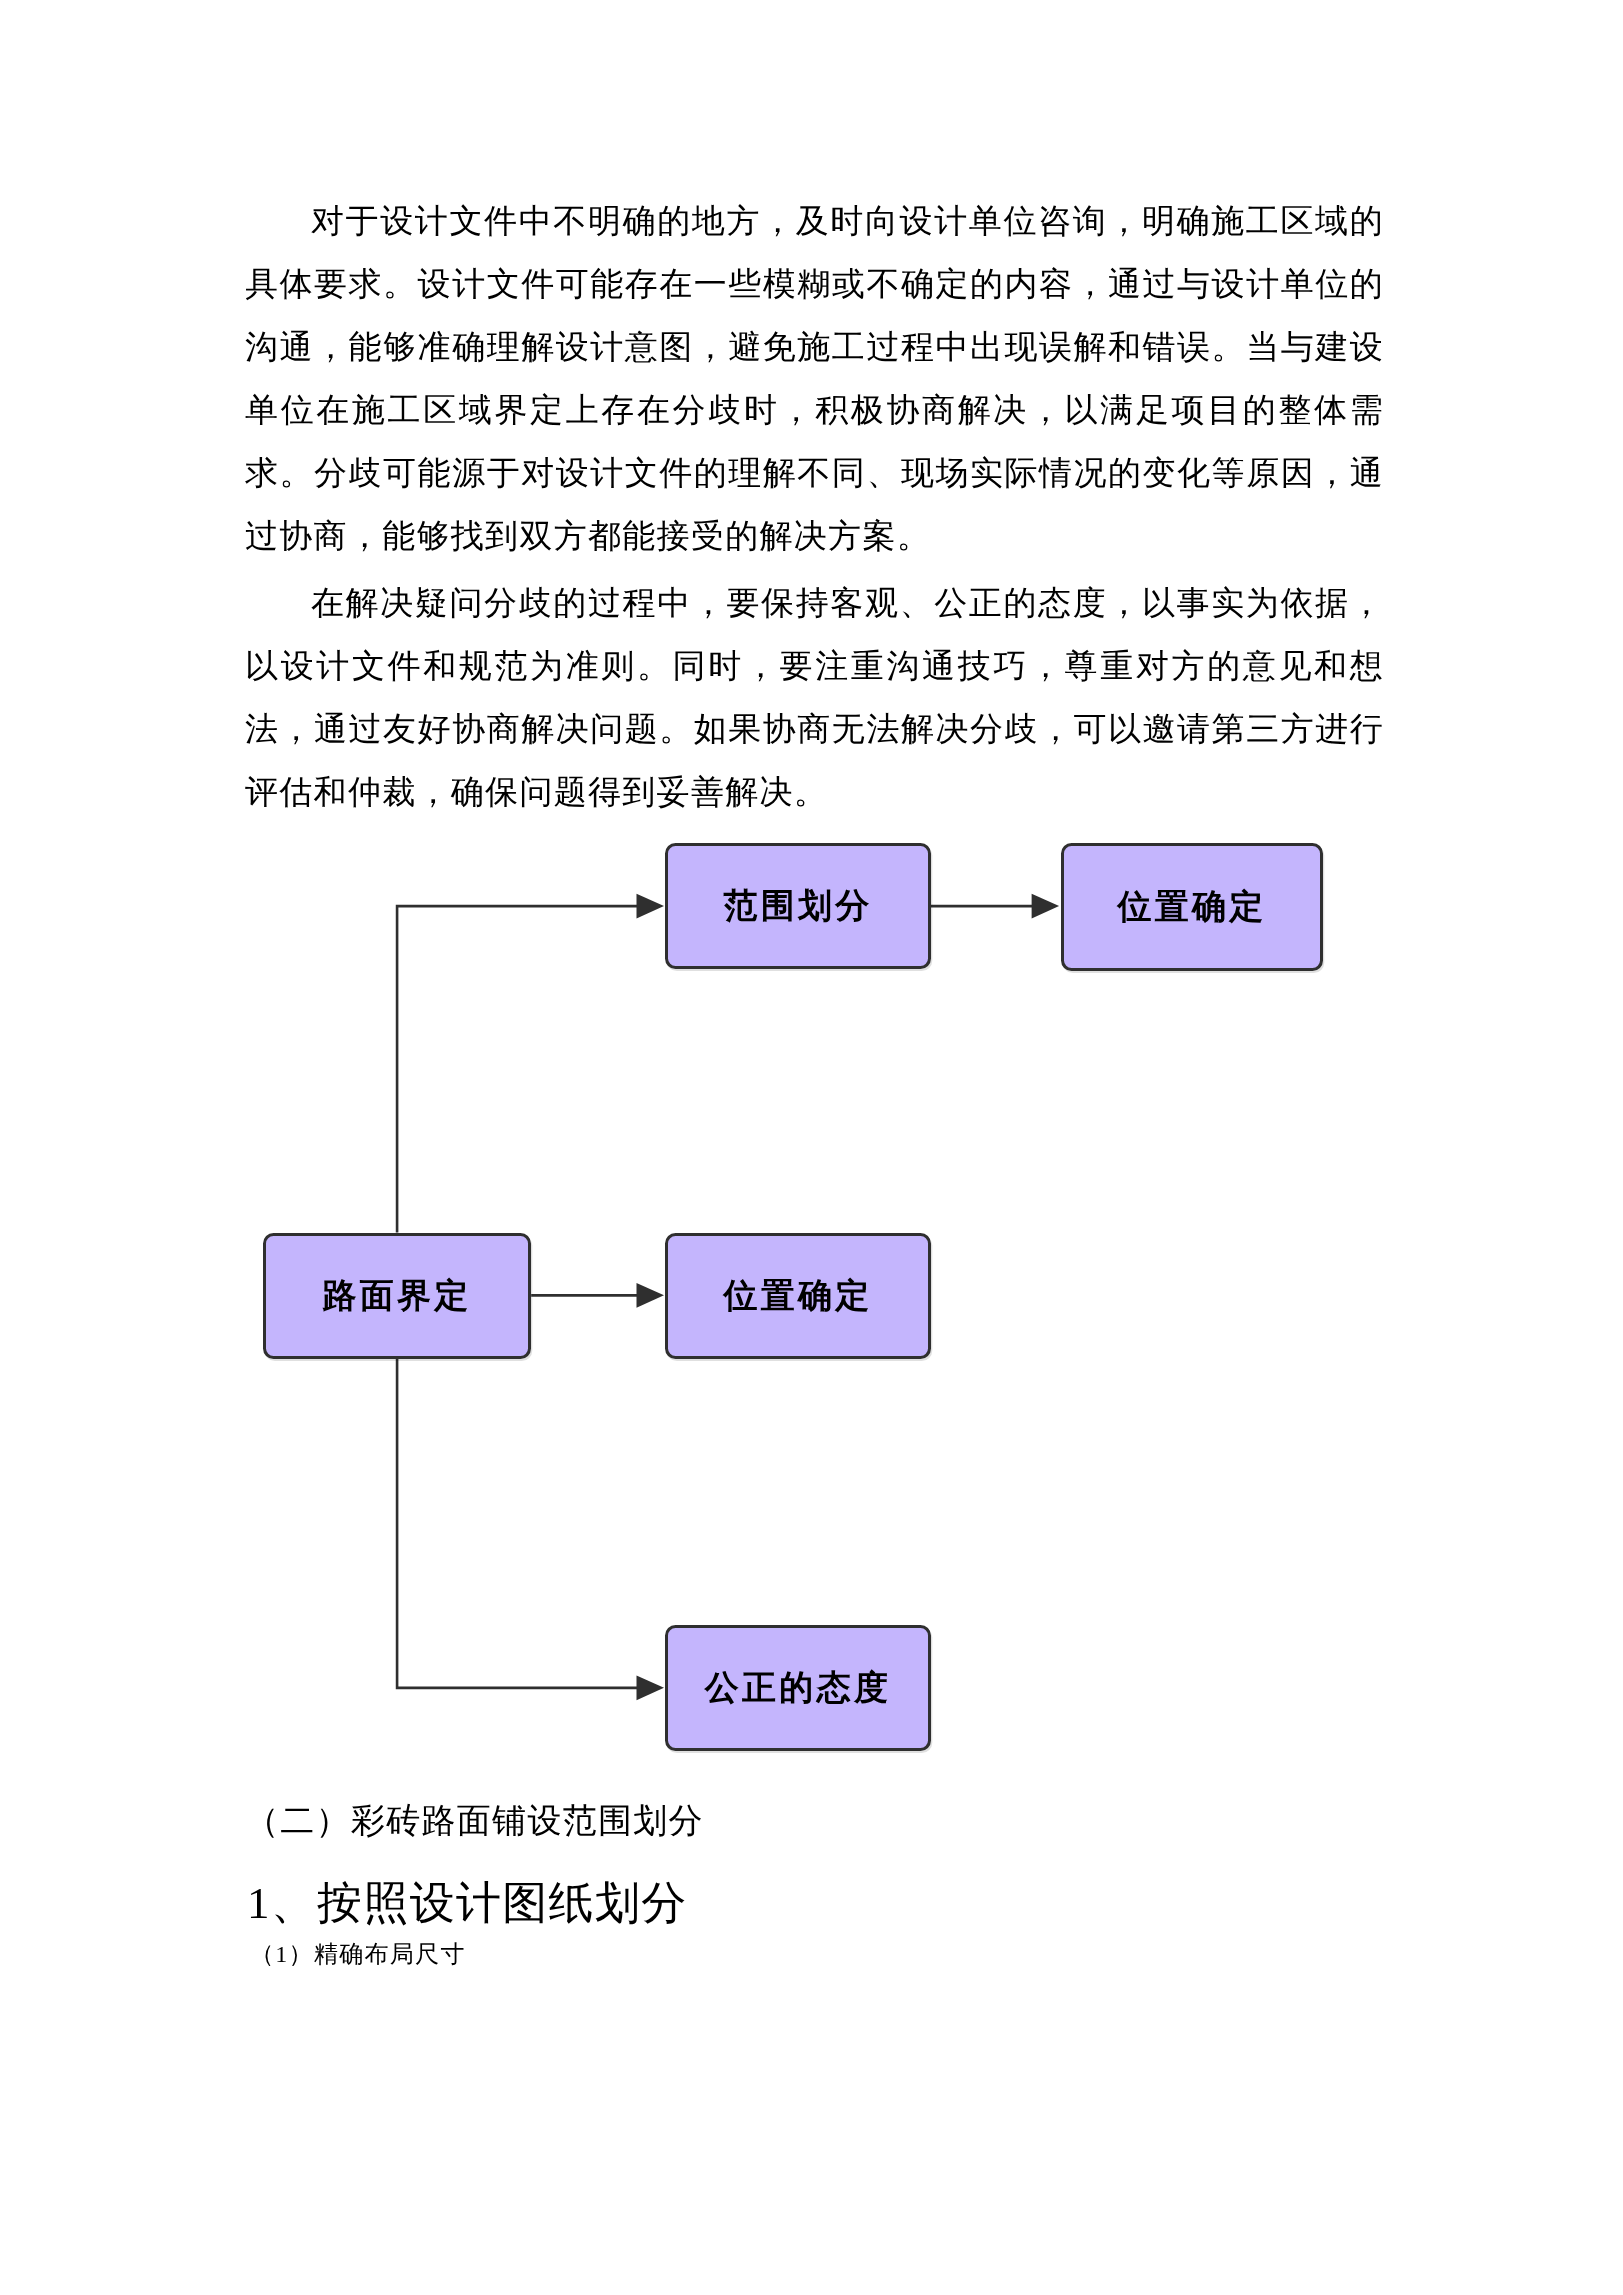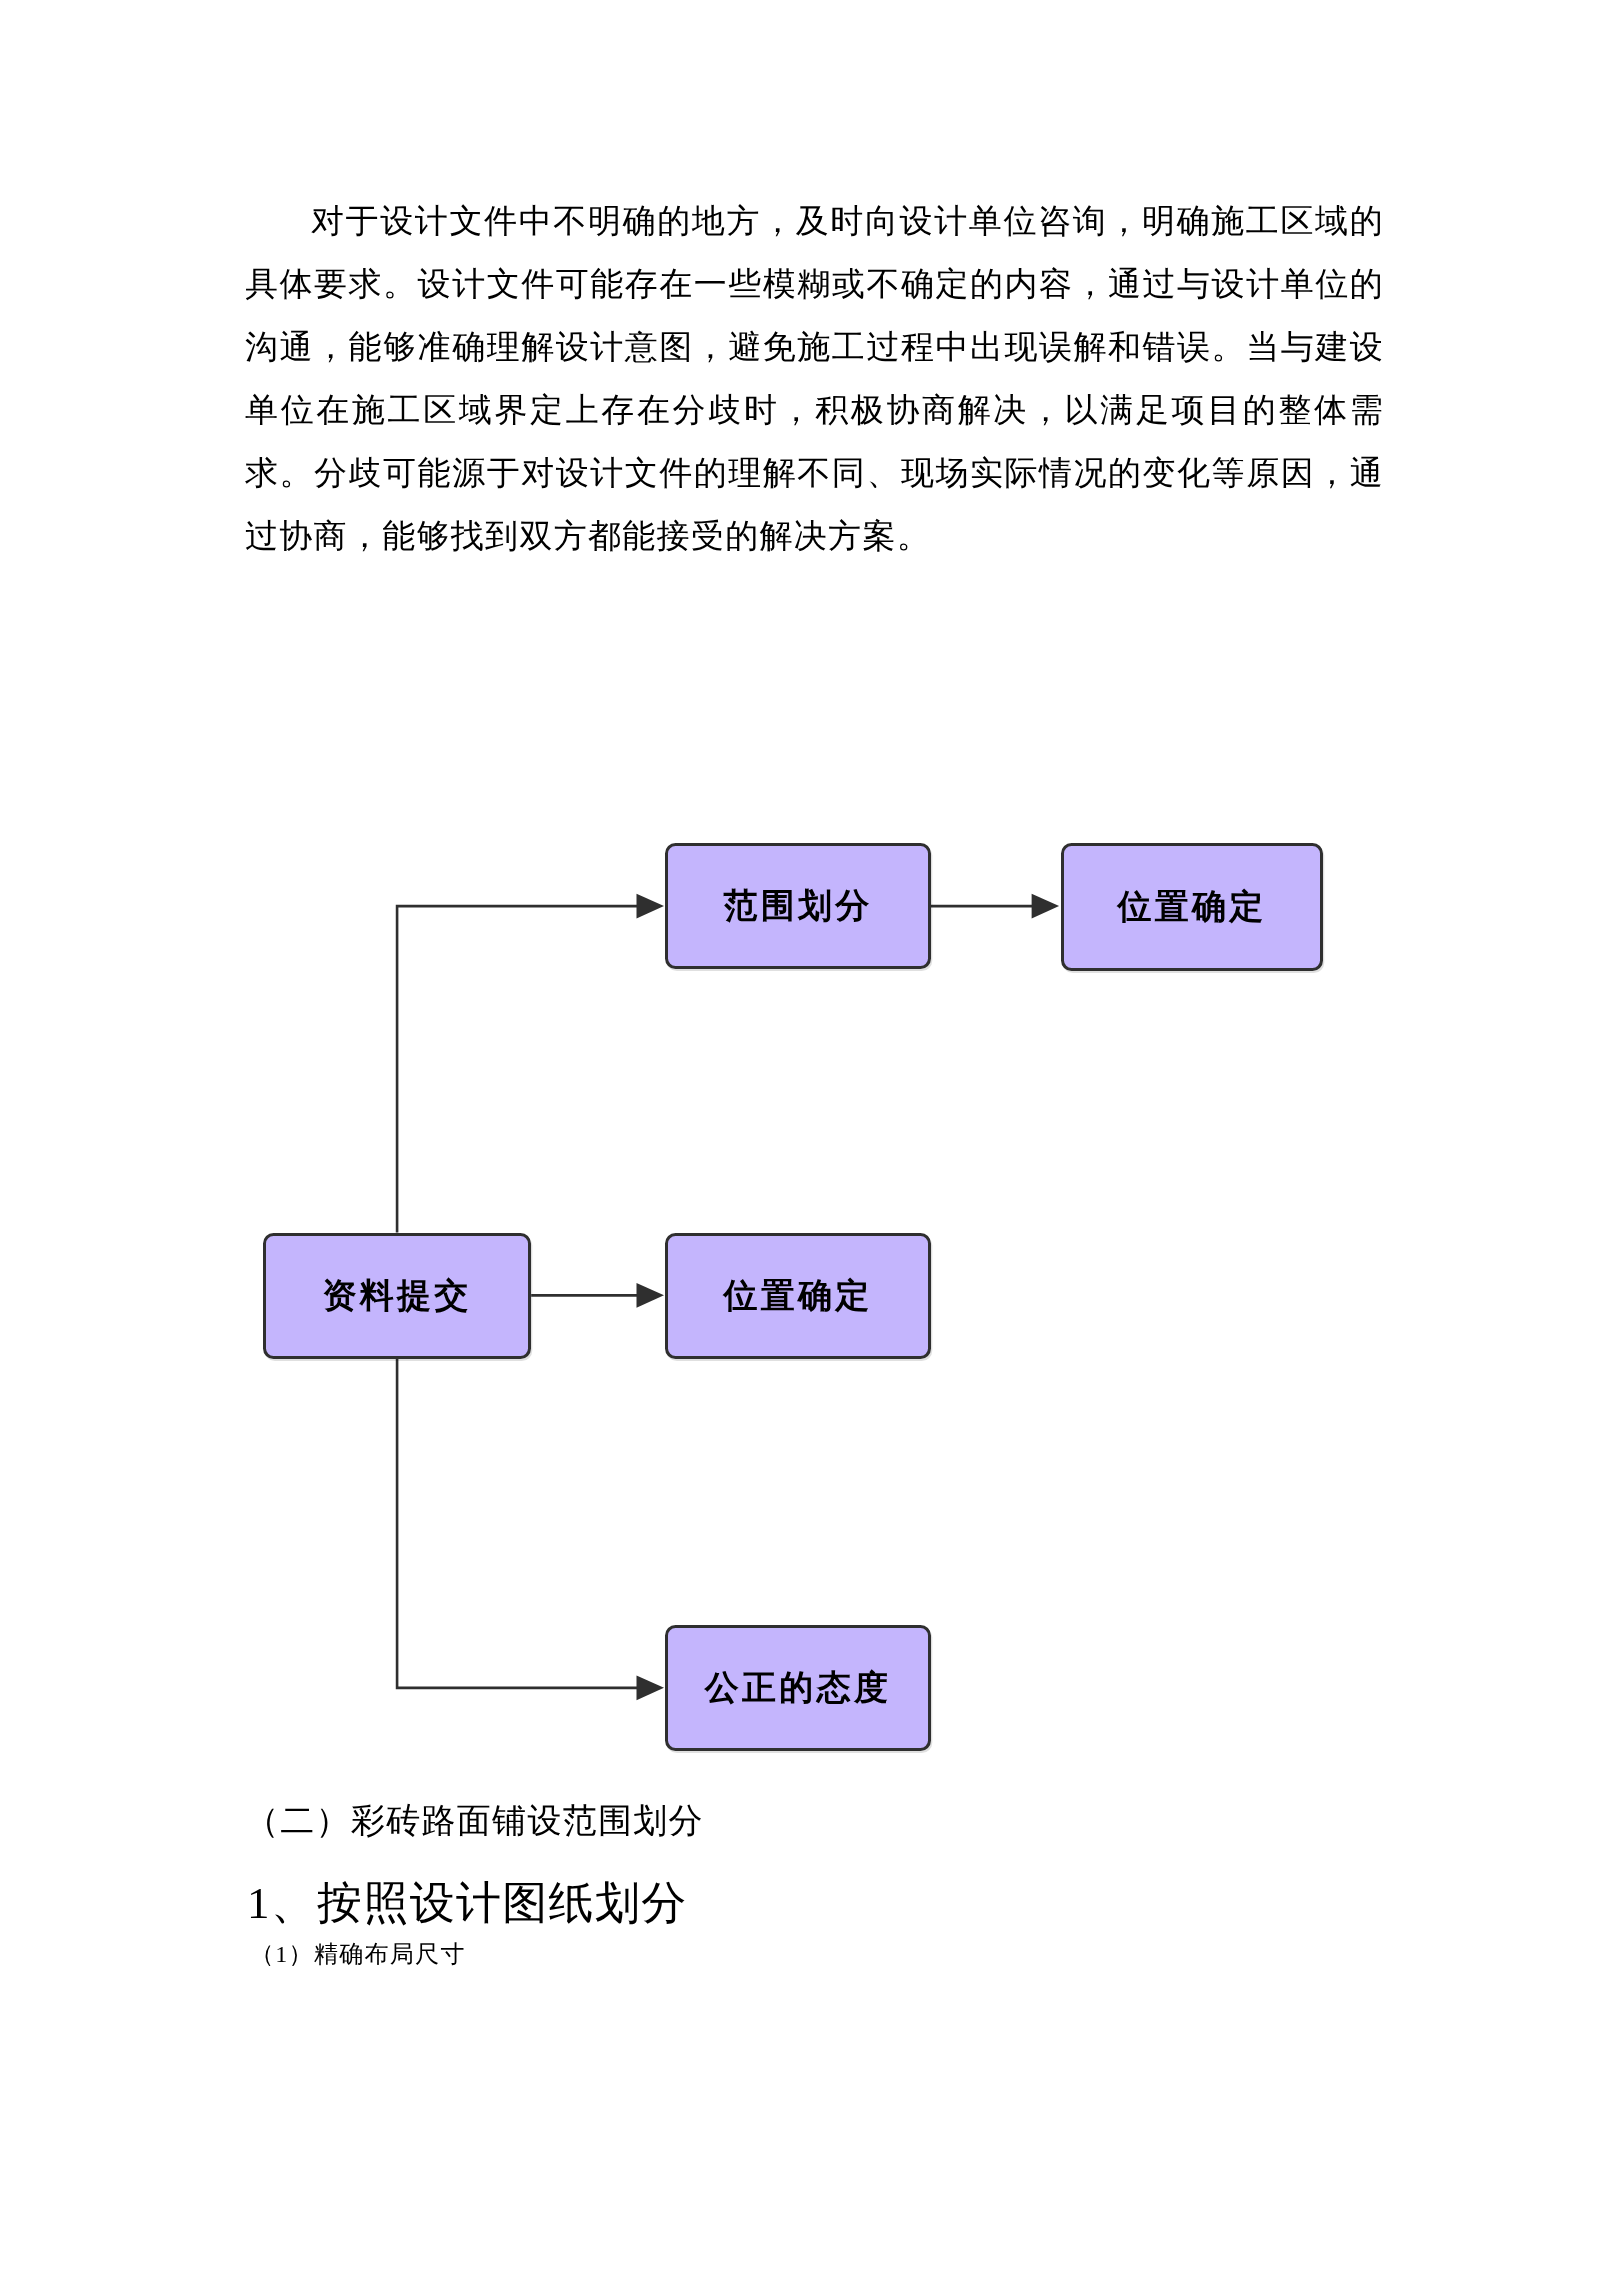--- a/index.html
+++ b/index.html
@@ -91,20 +91,21 @@
     white-space: nowrap;
   }
 </style>
 </head>
 <body>
 
 <div class="page">
 
   <div class="content">
     <p class="para">对于设计文件中不明确的地方，及时向设计单位咨询，明确施工区域的具体要求。设计文件可能存在一些模糊或不确定的内容，通过与设计单位的沟通，能够准确理解设计意图，避免施工过程中出现误解和错误。当与建设单位在施工区域界定上存在分歧时，积极协商解决，以满足项目的整体需求。分歧可能源于对设计文件的理解不同、现场实际情况的变化等原因，通过协商，能够找到双方都能接受的解决方案。</p>
+    <p class="para">在解决疑问分歧的过程中，要保持客观、公正的态度，以事实为依据，以设计文件和规范为准则。同时，要注重沟通技巧，尊重对方的意见和想法，通过友好协商解决问题。如果协商无法解决分歧，可以邀请第三方进行评估和仲裁，确保问题得到妥善解决。</p>
   </div>
 
   <div class="diagram">
 
     <svg class="connectors" width="1623" height="2295" viewBox="0 0 2481 3508">
 
       <path d="M 607 1884 L 607 1385 L 977 1385" fill="none" stroke="#2f2f2f" stroke-width="4"></path>
       <polygon points="1015,1385 973,1366 973,1404" fill="#2f2f2f"></polygon>
 
       <path d="M 1423 1385 L 1581 1385" fill="none" stroke="#2f2f2f" stroke-width="4"></path>
@@ -114,21 +115,21 @@
       <polygon points="1015,1980 973,1961 973,1999" fill="#2f2f2f"></polygon>
 
       <path d="M 607 2077 L 607 2580 L 977 2580" fill="none" stroke="#2f2f2f" stroke-width="4"></path>
       <polygon points="1015,2580 973,2561 973,2599" fill="#2f2f2f"></polygon>
     </svg>
 
     <div class="node node-range">范围划分</div>
 
     <div class="node node-position">位置确定</div>
 
-    <div class="node node-road">资料提交</div>
+    <div class="node node-road">路面界定</div>
 
     <div class="node node-coord">位置确定</div>
 
     <div class="node node-data">公正的态度</div>
   </div>
 
   <div class="heading-section">（二）彩砖路面铺设范围划分</div>
 
   <div class="heading-sub1">1、按照设计图纸划分</div>
 

